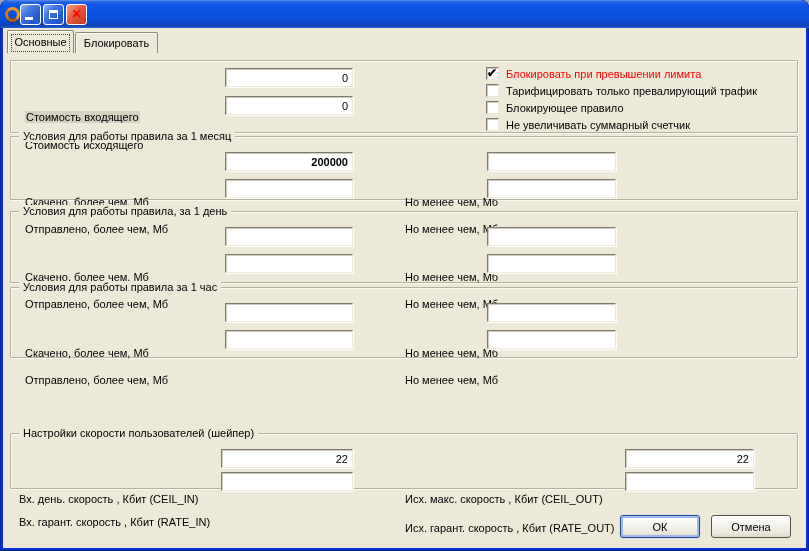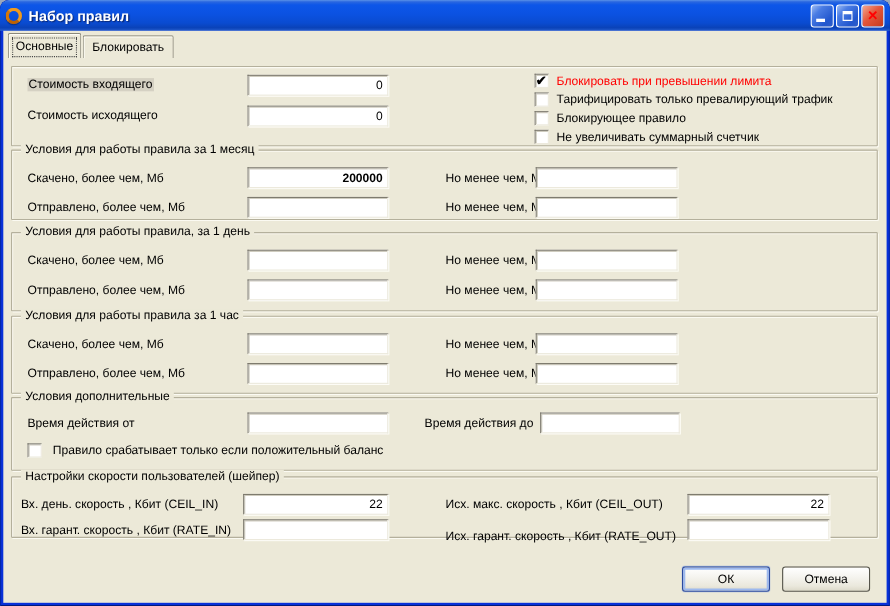--- a/index.html
+++ b/index.html
@@ -51,21 +51,21 @@
   .tab.inactive { left:72px; top:4px; width:83px; height:21px; }
   .tab-focus { position:absolute; left:3px; top:3px; right:3px; bottom:1px; border:1px dotted #444; pointer-events:none; }
 
   .gb {
     position:absolute; left:7px; width:788px;
     border:1px solid #B4B09C; border-radius:1px;
     box-shadow: 1px 1px 0 #FBFAF2, inset 1px 1px 0 #FBFAF2;
   }
   .gb-title { position:absolute; top:-7px; left:8px; background:#ECE9D8; padding:0 4px; white-space:nowrap; }
 
-  .lbl { position:absolute; white-space:nowrap; }
+  .lbl { position:absolute; white-space:nowrap;margin-top:40px; }
   .hl { background:#D5D1C3; padding:0 1px; }
   .red { color:#FF0000; }
 
   .tin {
     position:absolute; height:19px; background:#fff; color:#000;
     border:1px solid; border-color:#7E7B6E #ECE9DC #ECE9DC #7E7B6E;
     box-shadow: inset 1px 1px 0 #CFCCBF, 1px 1px 0 #FDFCF6;
     font:inherit; padding:0 4px; outline:none;
   }
   .tin.num { text-align:right; }
@@ -86,21 +86,20 @@
   }
   .btn.default { border-color:#2B4A9E; box-shadow: inset 0 0 0 2px #9DB9EE, 0 0 1px #4E78D8; }
 </style>
 </head>
 <body>
 
 <div class="win">
 
   <div class="titlebar">
     <span class="app-icon"></span>
-    <span class="title-text">Набор правил</span>
     <span class="tbtns">
       <span class="tbtn blue">
           <span class="glyph-min"></span>
         </span>
       <span class="tbtn blue">
           <span class="glyph-max"></span>
         </span>
       <span class="tbtn red">
           <span class="glyph-close">✕</span>
         </span>
@@ -173,31 +172,20 @@
       <span class="lbl" style="left:14px;top:19px">Скачено, более чем, Мб</span>
       <input class="tin num" style="left: 214px; top: 15px; width: 128px;" value="">
       <span class="lbl" style="left:394px;top:19px">Но менее чем, Мб</span>
       <input class="tin" style="left: 476px; top: 15px; width: 129px;" value="">
       <span class="lbl" style="left:14px;top:46px">Отправлено, более чем, Мб</span>
       <input class="tin num" style="left: 214px; top: 42px; width: 128px;" value="">
       <span class="lbl" style="left:394px;top:46px">Но менее чем, Мб</span>
       <input class="tin" style="left: 476px; top: 42px; width: 129px;" value="">
     </div>
 
-    <div class="gb" style="top:333px;height:67px">
-      <span class="gb-title">Условия дополнительные</span>
-      <span class="lbl" style="left:14px;top:17px">Время действия от</span>
-      <input class="tin" style="left: 214px; top: 13px; width: 128px;" value="">
-      <span class="lbl" style="left:375px;top:17px">Время действия до</span>
-      <input class="tin" style="left: 480px; top: 13px; width: 127px;" value="">
-      <span class="cb" style="left:14px;top:41px">
-          <span class="mark"></span>
-        </span>
-      <span class="cb-label" style="left:37px;top:42px">Правило срабатывает только если положительный баланс</span>
-    </div>
 
     <div class="gb" style="top:405px;height:56px">
       <span class="gb-title">Настройки скорости пользователей (шейпер)</span>
       <span class="lbl" style="left:8px;top:19px">Вх. день. скорость , Кбит (CEIL_IN)</span>
       <input class="tin num" style="left: 210px; top: 15px; width: 132px;" value="22">
       <span class="lbl" style="left:8px;top:42px">Вх. гарант. скорость , Кбит (RATE_IN)</span>
       <input class="tin" style="left: 210px; top: 38px; width: 132px;" value="">
       <span class="lbl" style="left:394px;top:19px">Исх. макс. скорость , Кбит (CEIL_OUT)</span>
       <input class="tin num" style="left: 614px; top: 15px; width: 129px;" value="22">
       <span class="lbl" style="left:394px;top:48px">Исх. гарант. скорость , Кбит (RATE_OUT)</span>

